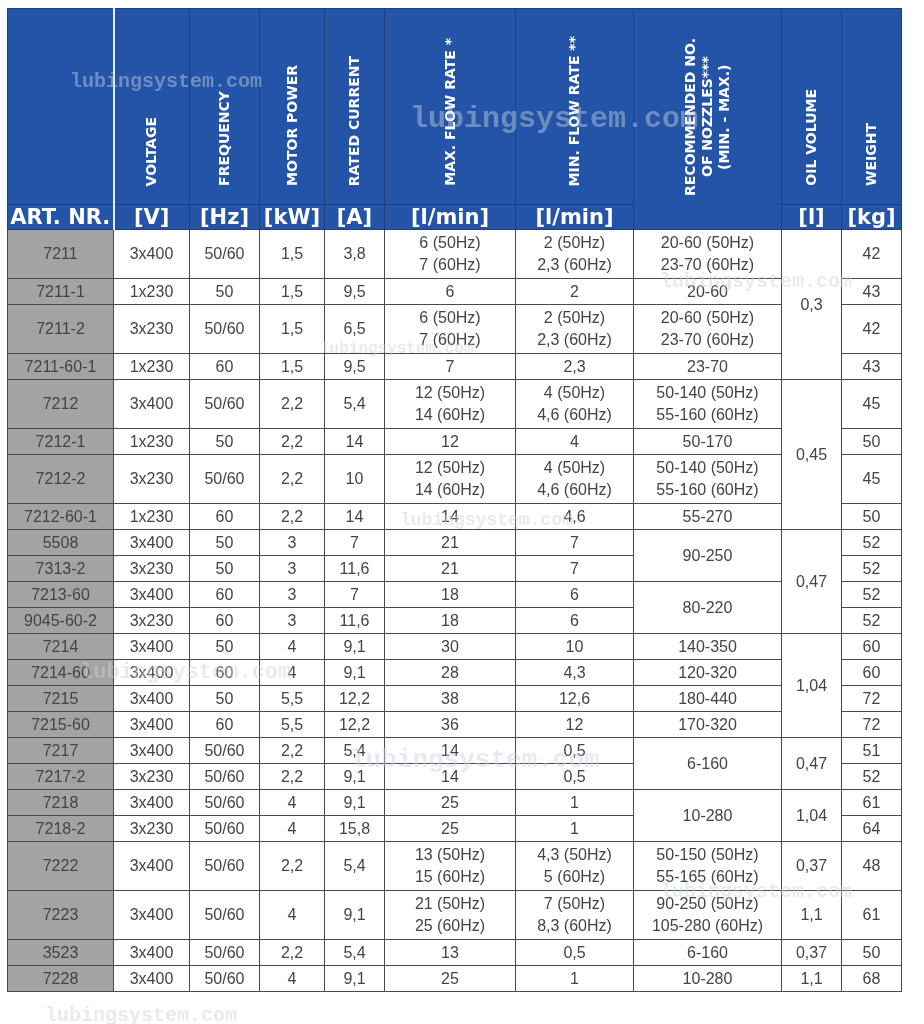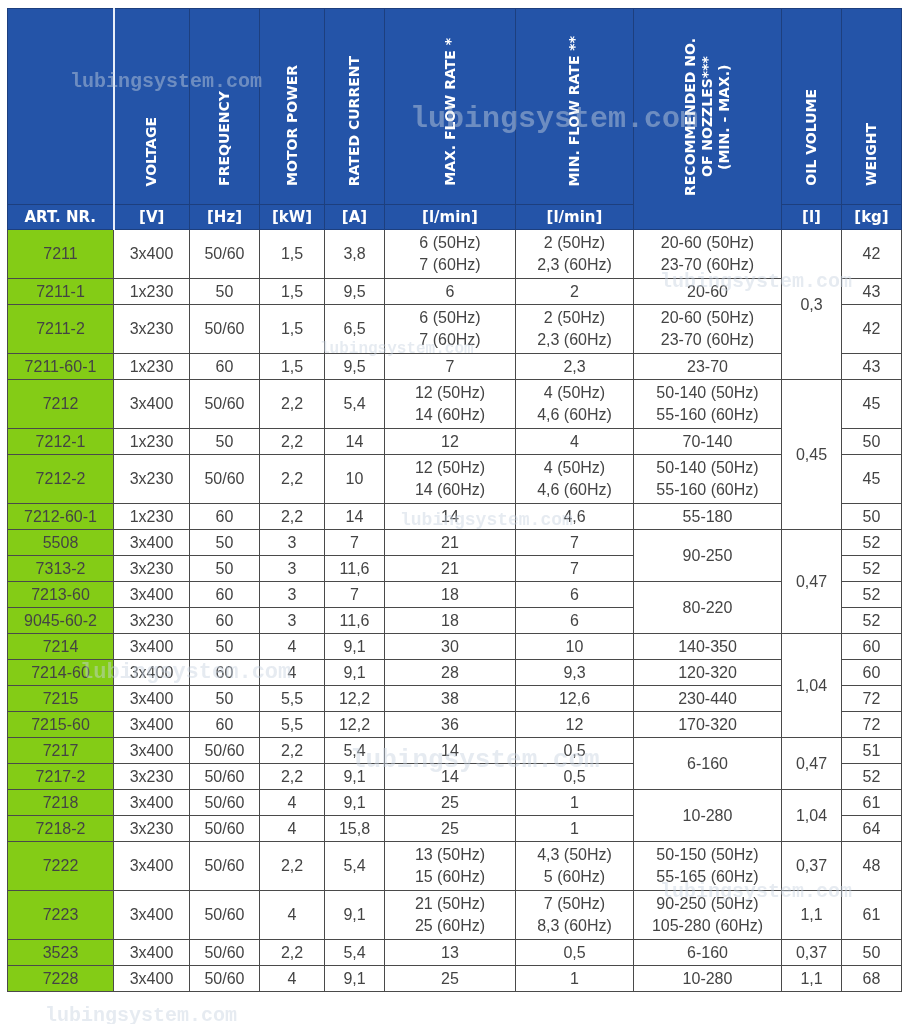--- a/index.html
+++ b/index.html
@@ -1,25 +1,25 @@
 <!DOCTYPE html>
 <html><head>
 <meta charset="utf-8">
 <style>
   html, body { margin: 0; padding: 0; background: #ffffff; }
   body { width: 924px; height: 1024px; overflow: hidden; position: relative; }
   .wrap { position: absolute; left: 7px; top: 8px; }
   table { border-collapse: collapse; table-layout: fixed; font-family: "Liberation Sans", sans-serif; }
   th { background: #2454a8; color: #ffffff; font-family: "DejaVu Sans", sans-serif; font-weight: bold; border: 1px solid #1d3f7e; padding: 0; }
   th.top { height: 195px; vertical-align: bottom; }
-  th.unit { height: 24px; font-size: 15px; }
+  th.unit { height: 24px; font-size: 21px; }
   th.first-col { border-right: 2px solid #e8eef9; }
   .vtext { writing-mode: vertical-rl; transform: rotate(180deg); display: inline-block; font-size: 14px; line-height: 17px; text-align: center; white-space: nowrap; margin-bottom: 14px; }
   td { border: 1px solid #4a4a4a; text-align: center; color: #444; font-size: 16px; padding: 0; line-height: 22px; }
-  td.art { background: #84cc16; border-left: 1px solid #4a4a4a; }
+  td.art { background: #a3a3a3; border-left: 1px solid #4a4a4a; }
   tr.r1 td { height: 25px; }
   tr.r2 td { height: 48px; }
   .wm { position: absolute; color: rgba(200,210,225,0.45); font-family: Liberation Mono, monospace; font-weight: bold; pointer-events: none; }
 </style>
 </head>
 <body>
 
 <div class="wrap">
   <table>
     <colgroup>
@@ -168,21 +168,21 @@
           <td>50</td>
           <td>2,2</td>
           <td>14</td>
           <td>
             <div>12</div>
           </td>
           <td>
             <div>4</div>
           </td>
           <td>
-            <div>70-140</div>
+            <div>50-170</div>
           </td>
           <td>50</td>
         </tr>
         <tr class="r2">
           <td class="art">7212-2</td>
           <td>3x230</td>
           <td>50/60</td>
           <td>2,2</td>
           <td>10</td>
           <td>
@@ -205,21 +205,21 @@
           <td>60</td>
           <td>2,2</td>
           <td>14</td>
           <td>
             <div>14</div>
           </td>
           <td>
             <div>4,6</div>
           </td>
           <td>
-            <div>55-180</div>
+            <div>55-270</div>
           </td>
           <td>50</td>
         </tr>
         <tr class="r1">
           <td class="art">5508</td>
           <td>3x400</td>
           <td>50</td>
           <td>3</td>
           <td>7</td>
           <td>
@@ -300,41 +300,41 @@
         <tr class="r1">
           <td class="art">7214-60</td>
           <td>3x400</td>
           <td>60</td>
           <td>4</td>
           <td>9,1</td>
           <td>
             <div>28</div>
           </td>
           <td>
-            <div>9,3</div>
+            <div>4,3</div>
           </td>
           <td>
             <div>120-320</div>
           </td>
           <td>60</td>
         </tr>
         <tr class="r1">
           <td class="art">7215</td>
           <td>3x400</td>
           <td>50</td>
           <td>5,5</td>
           <td>12,2</td>
           <td>
             <div>38</div>
           </td>
           <td>
             <div>12,6</div>
           </td>
           <td>
-            <div>230-440</div>
+            <div>180-440</div>
           </td>
           <td>72</td>
         </tr>
         <tr class="r1">
           <td class="art">7215-60</td>
           <td>3x400</td>
           <td>60</td>
           <td>5,5</td>
           <td>12,2</td>
           <td>

